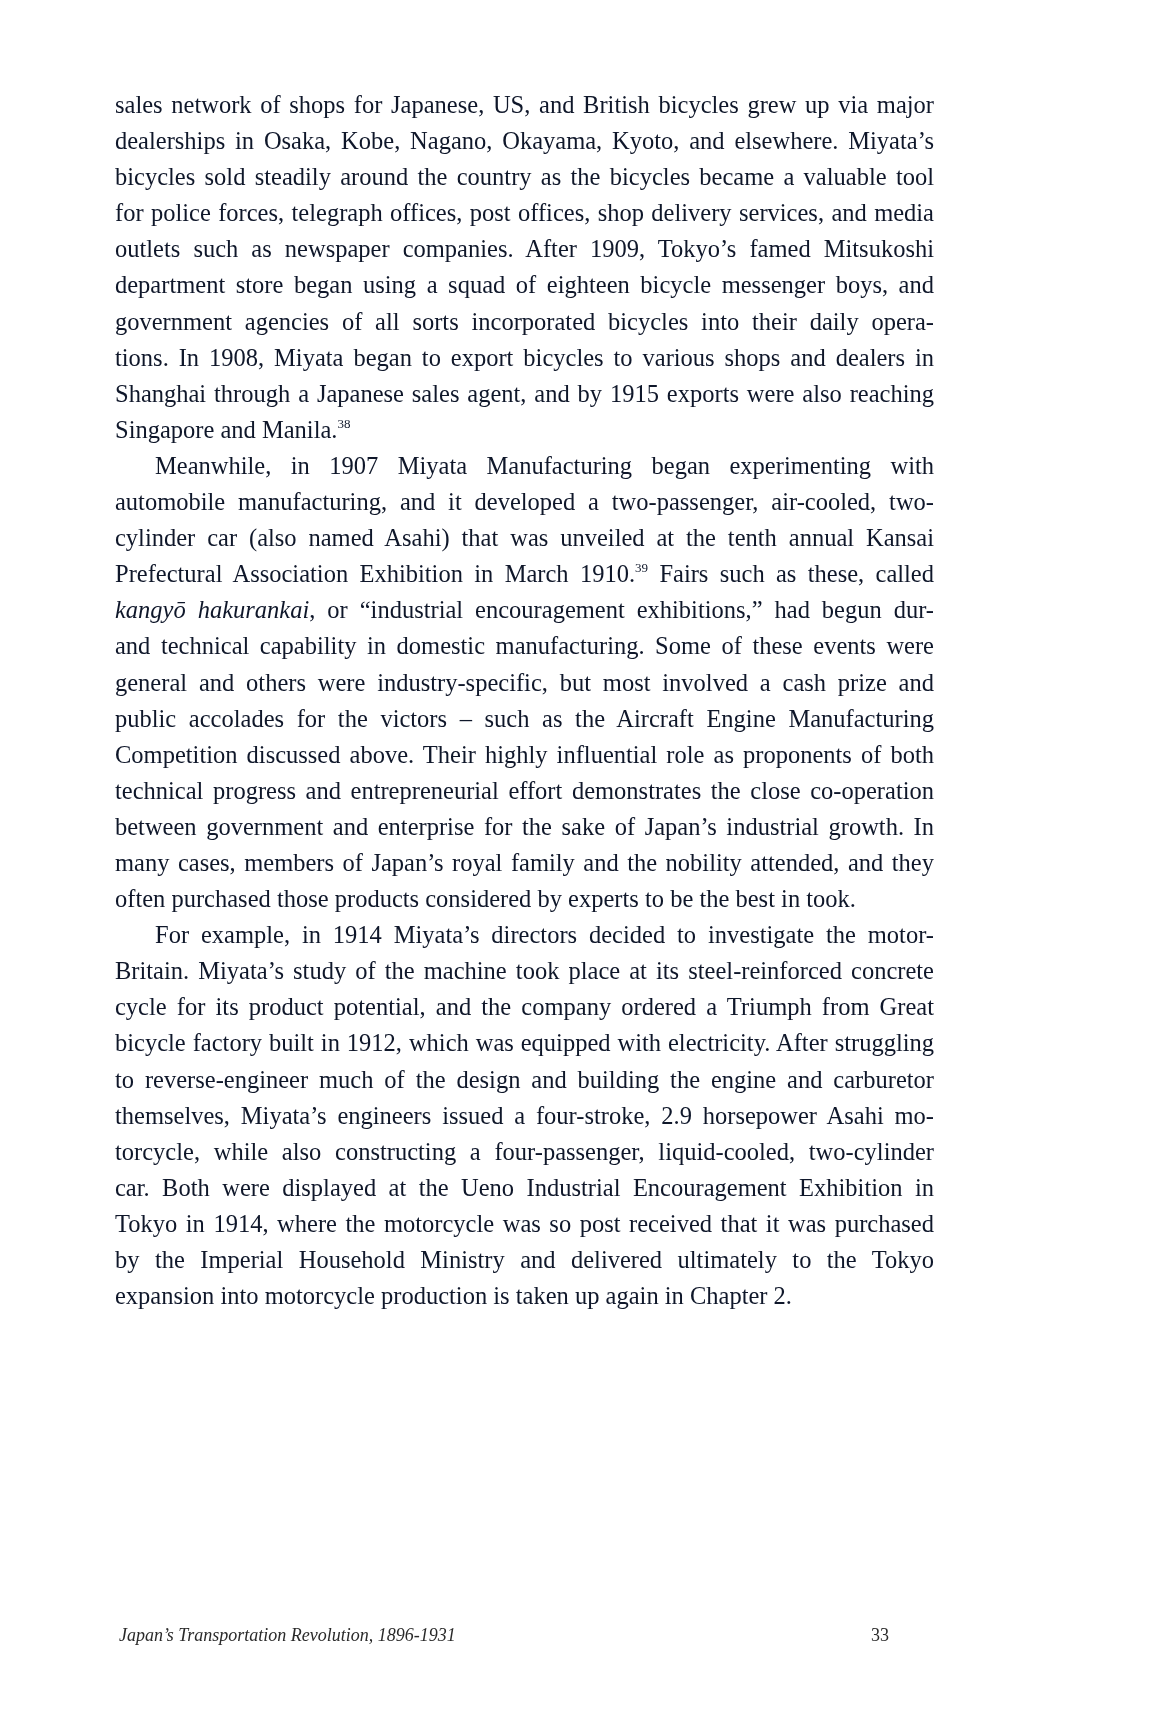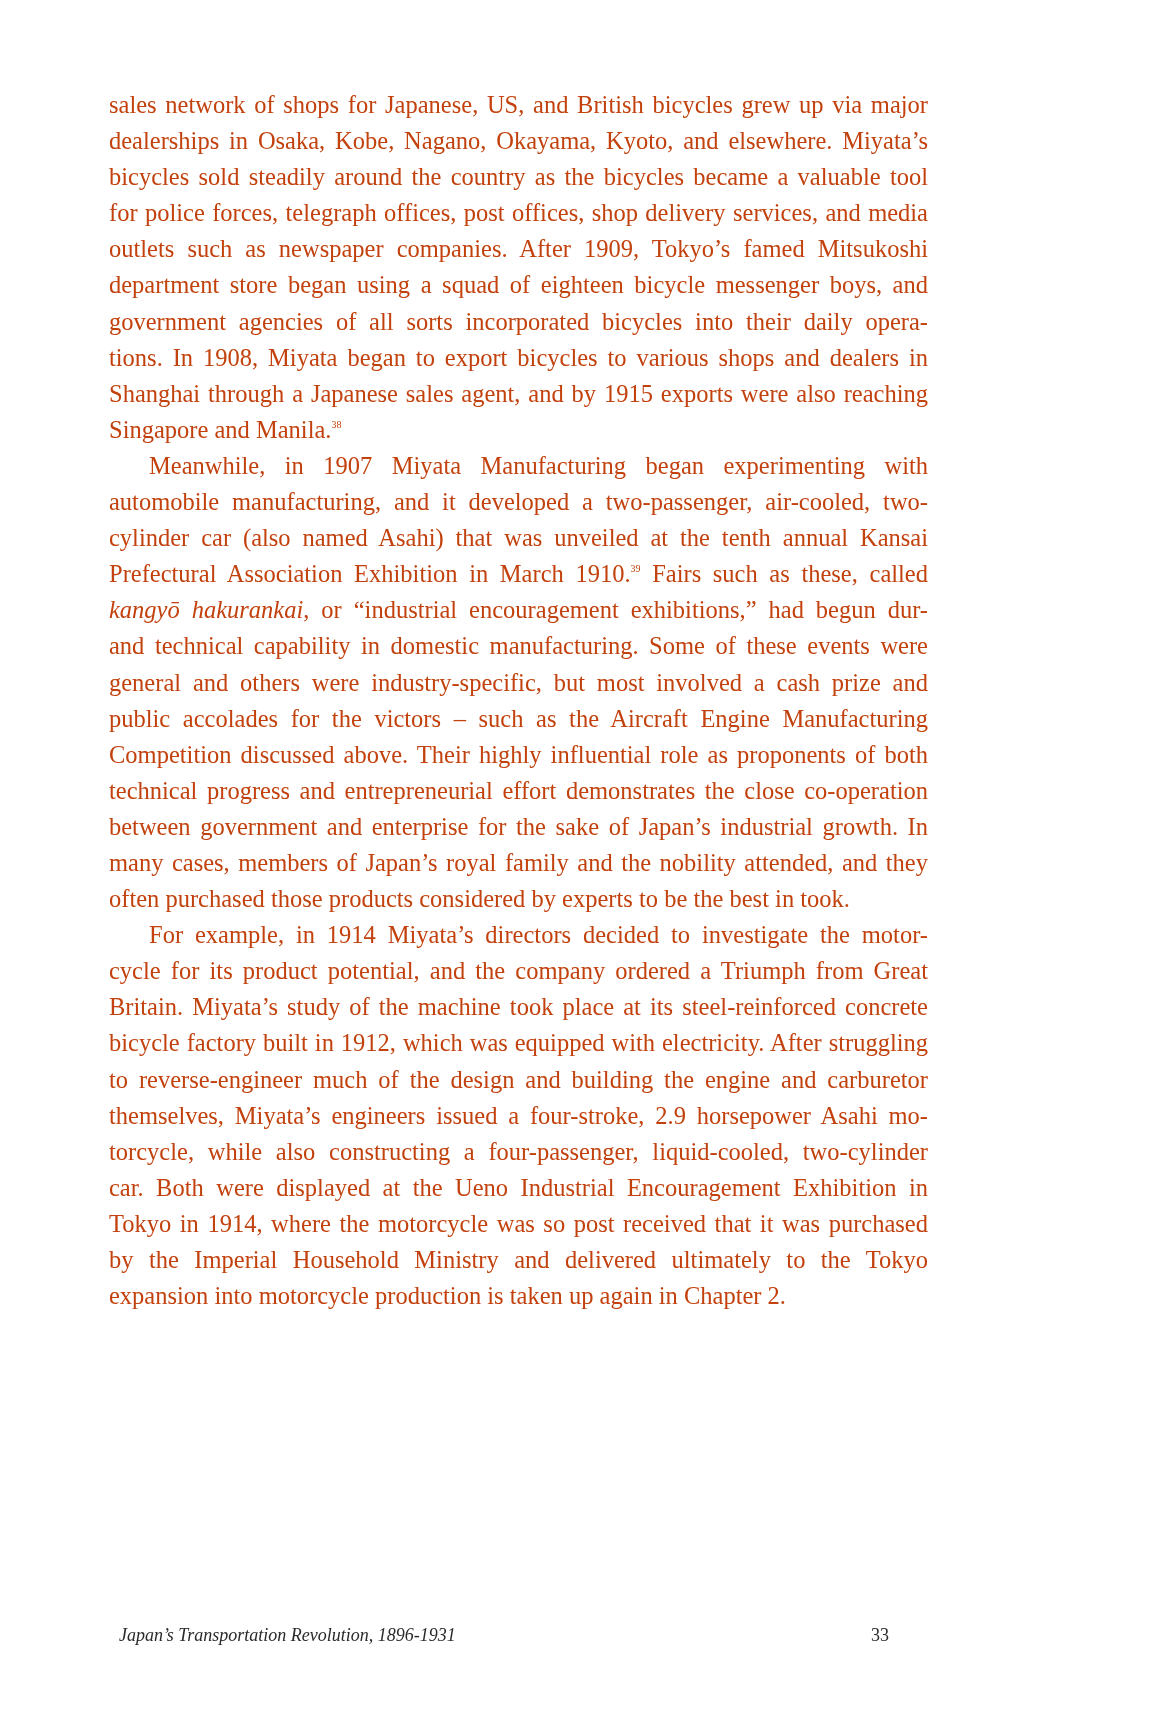--- a/index.html
+++ b/index.html
@@ -1,31 +1,31 @@
 <!DOCTYPE html>
 <html><head>
   <meta charset="utf-8">
   <style>
     html, body { margin: 0; padding: 0; background: #ffffff; }
     body { width: 1160px; height: 1722px; position: relative; overflow: hidden; }
     .page {
-      position: absolute; left: 109px; top: 87px; width: 819px;
+      position: absolute; left: 115px; top: 87px; width: 819px;
       font-family: "Liberation Serif", "DejaVu Serif", serif;
-      font-size: 24.5px; color: #c2410c;
+      font-size: 24.5px; color: #0f172a;
     }
     .line {
       display: block; height: 36.1px; line-height: 36.1px;
       text-align: justify; text-align-last: justify; white-space: nowrap;
       overflow: visible;
     }
     .line.last { text-align-last: left; }
     .line.indent { padding-left: 40px; }
     .line > span.j { display: inline-block; width: 100%; text-align: justify; text-align-last: justify; white-space: normal; }
     .line.last > span.j { text-align-last: left; }
-    sup { font-size: 10px; vertical-align: 0; position: relative; top: -10px; line-height: 0; }
+    sup { font-size: 13px; vertical-align: 0; position: relative; top: -10px; line-height: 0; }
     em { font-style: italic; }
     .footer {
       position: absolute; left: 119px; top: 1625px; width: 770px;
       font-family: "Liberation Serif", "DejaVu Serif", serif;
       font-size: 18px; color: #2a2a2a;
     }
     .footer .title { font-style: italic; position: absolute; left: 0; top: 0; }
     .footer .pagenum { position: absolute; right: 0; top: 0; text-align: right; }
   </style>
 </head>
@@ -57,22 +57,22 @@
     <div class="line"><span class="j">public accolades for the victors – such as the Aircraft Engine Manufacturing</span></div>
     <div class="line"><span class="j">Competition discussed above. Their highly influential role as proponents of both</span></div>
     <div class="line"><span class="j">technical progress and entrepreneurial effort demonstrates the close co-operation</span></div>
     <div class="line"><span class="j">between government and enterprise for the sake of Japan’s industrial growth. In</span></div>
     <div class="line"><span class="j">many cases, members of Japan’s royal family and the nobility attended, and they</span></div>
     <div class="line last"><span class="j">often purchased those products considered by experts to be the best in took.</span></div>
   </div>
 
   <div>
     <div class="line indent"><span class="j">For example, in 1914 Miyata’s directors decided to investigate the motor-</span></div>
+    <div class="line"><span class="j">Britain. Miyata’s study of the machine took place at its steel-reinforced concrete</span></div>
     <div class="line"><span class="j">cycle for its product potential, and the company ordered a Triumph from Great</span></div>
-    <div class="line"><span class="j">Britain. Miyata’s study of the machine took place at its steel-reinforced concrete</span></div>
     <div class="line"><span class="j">bicycle factory built in 1912, which was equipped with electricity. After struggling</span></div>
     <div class="line"><span class="j">to reverse-engineer much of the design and building the engine and carburetor</span></div>
     <div class="line"><span class="j">themselves, Miyata’s engineers issued a four-stroke, 2.9 horsepower Asahi mo-</span></div>
     <div class="line"><span class="j">torcycle, while also constructing a four-passenger, liquid-cooled, two-cylinder</span></div>
     <div class="line"><span class="j">car. Both were displayed at the Ueno Industrial Encouragement Exhibition in</span></div>
     <div class="line"><span class="j">Tokyo in 1914, where the motorcycle was so post received that it was purchased</span></div>
     <div class="line"><span class="j">by the Imperial Household Ministry and delivered ultimately to the Tokyo</span></div>
     <div class="line last"><span class="j">expansion into motorcycle production is taken up again in Chapter 2.</span></div>
   </div>
 </div>

